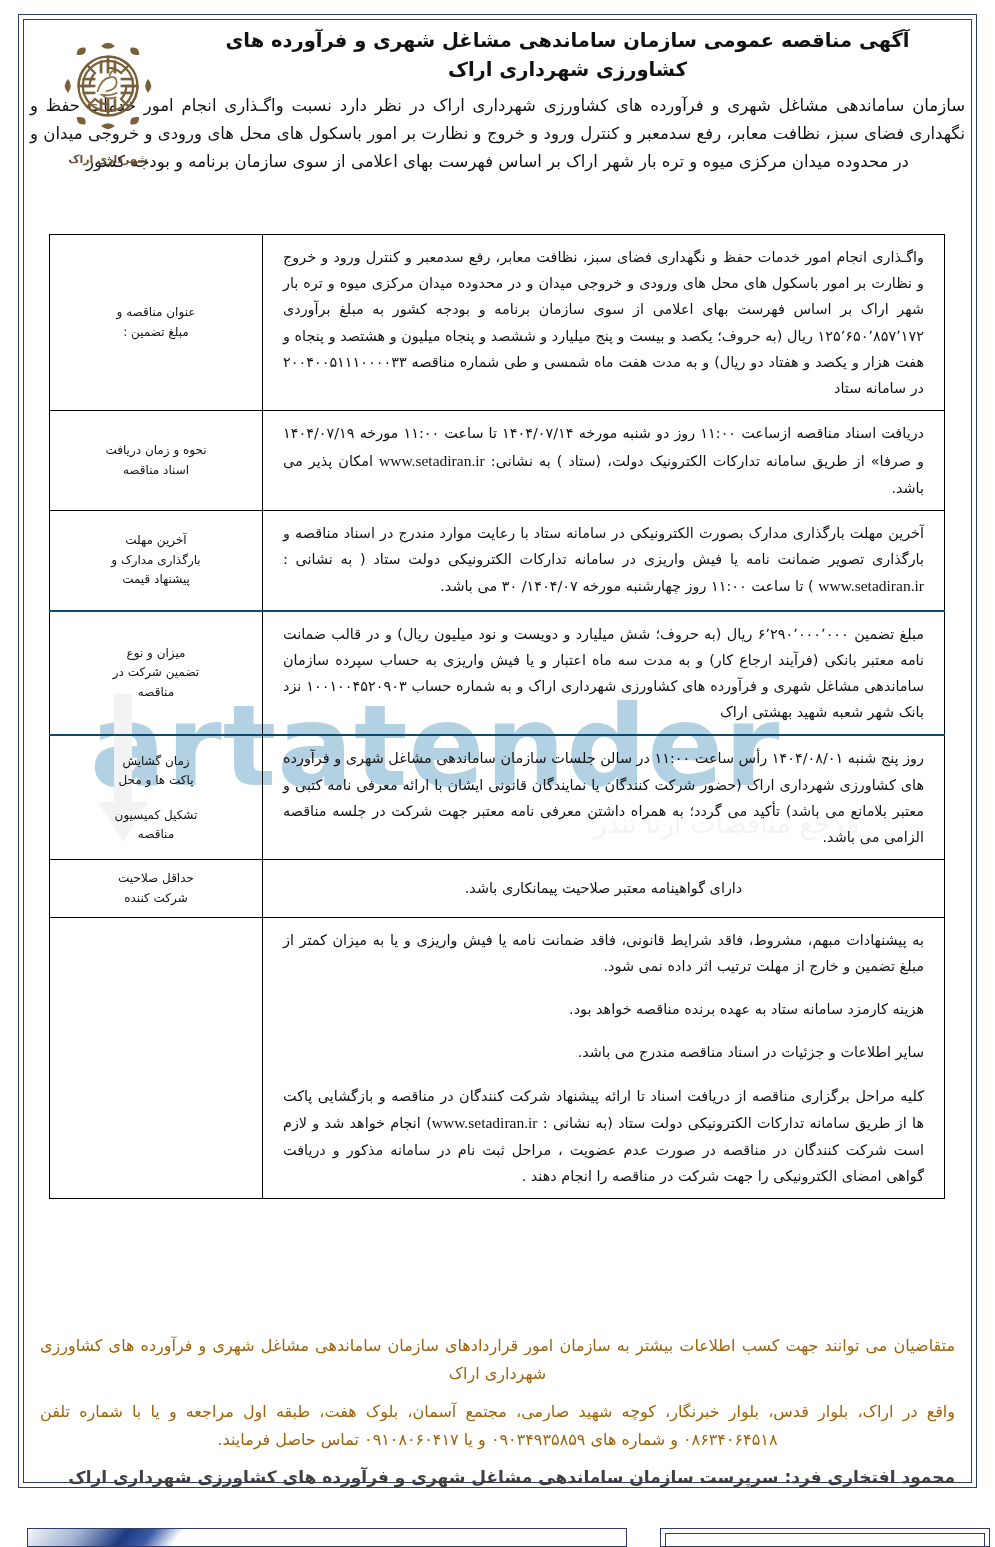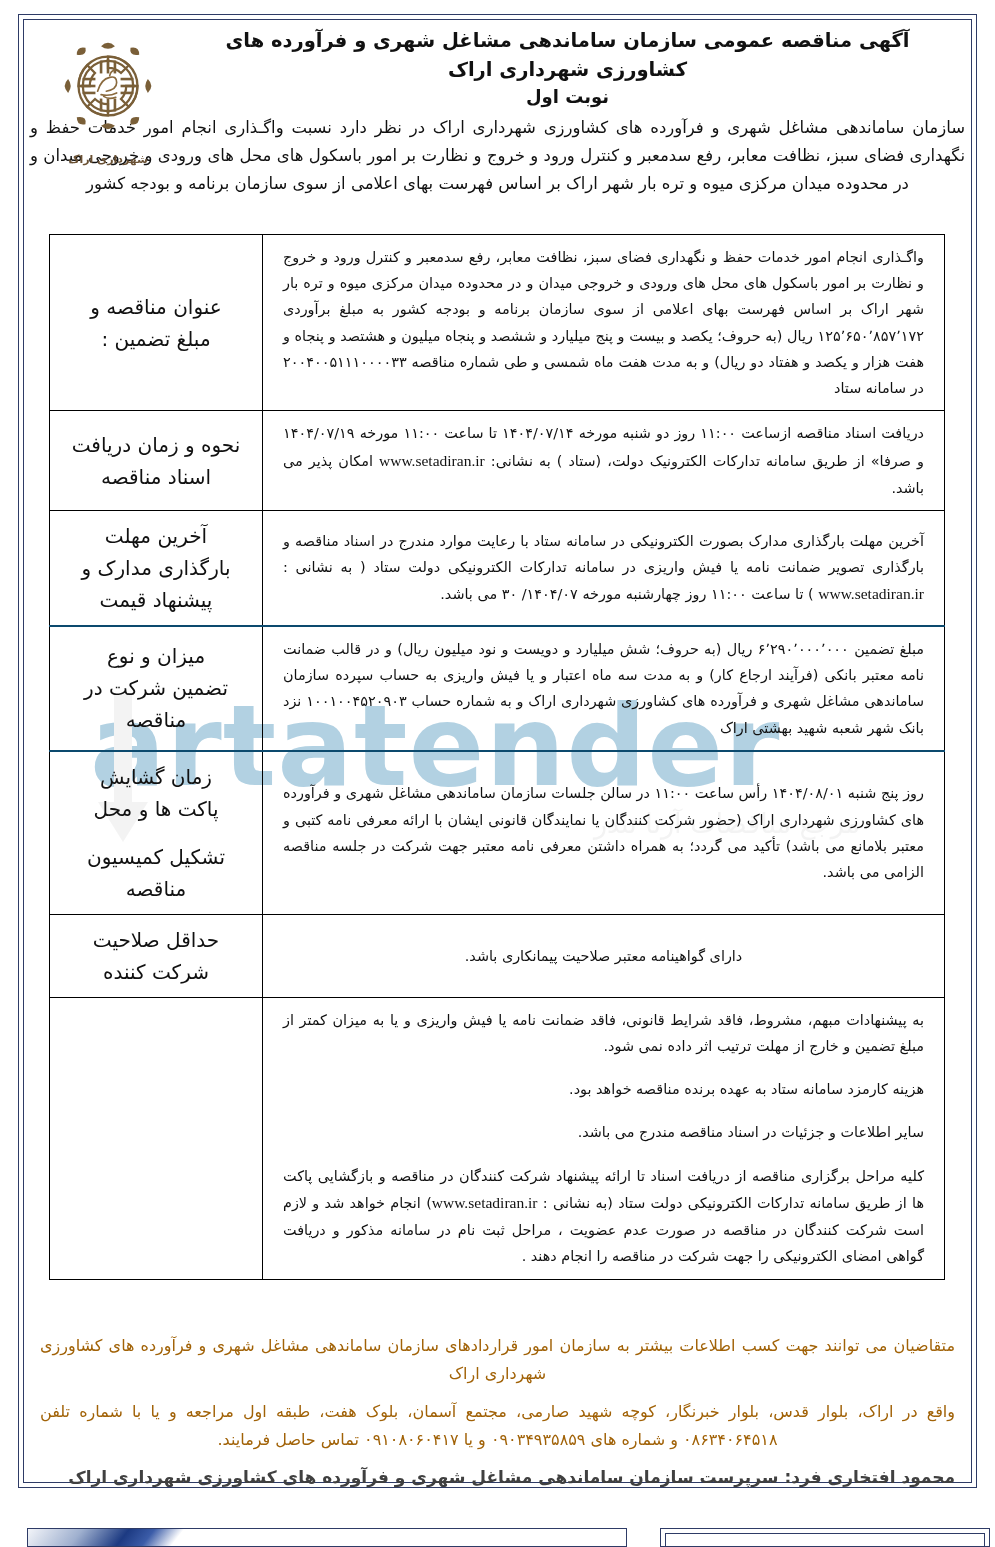--- a/index.html
+++ b/index.html
@@ -150,21 +150,21 @@
     vertical-align: middle;
     padding: 9px 20px;
     font-size: 14.4px;
     line-height: 1.82;
     color: #111;
     margin-top: 44px;
   }
   .tender-table td.label-cell {
     width: 172px;
     text-align: center;
-    font-size: 20px;
+    font-size: 12px;
     line-height: 1.6;
   }
   .tender-table td.body-cell {
     text-align: justify;
   }
   .tender-table td.body-cell.center {
     text-align: center;
   }
   .tender-table tr.thick-top > td {
     border-top: 2px solid #0c4a6e;
@@ -310,21 +310,20 @@
             <path d="M52 70 q10 2 18 -2"></path>
             <path d="M62 48 q1 -5 5 -6"></path>
             <path d="M55 72 q6 4 14 1"></path>
           </g>
         </svg>
         <div class="logo-caption">شهرداری اراک</div>
       </div>
 
       <div class="title-block">
         <div class="main-title">آگهی مناقصه عمومی سازمان ساماندهی مشاغل شهری و فرآورده های کشاورزی شهرداری اراک</div>
-        <div class="subtitle-round">نوبت اول</div>
       </div>
       <div class="intro-par">سازمان ساماندهی مشاغل شهری و فرآورده های کشاورزی شهرداری اراک در نظر دارد نسبت واگـذاری انجام امور خدمات حفظ و نگهداری فضای سبز، نظافت معابر، رفع سدمعبر و کنترل ورود و خروج و نظارت بر امور باسکول های محل های ورودی و خروجی میدان و در محدوده میدان مرکزی میوه و تره بار شهر اراک بر اساس فهرست بهای اعلامی از سوی سازمان برنامه و بودجه کشور</div>
     </div>
 
     <table class="tender-table">
       <tbody>
 
         <tr>
           <td class="body-cell">واگـذاری انجام امور خدمات حفظ و نگهداری فضای سبز، نظافت معابر، رفع سدمعبر و کنترل ورود و خروج و نظارت بر امور باسکول های محل های ورودی و خروجی میدان و در محدوده میدان مرکزی میوه و تره بار شهر اراک بر اساس فهرست بهای اعلامی از سوی سازمان برنامه و بودجه کشور به مبلغ برآوردی ۱۲۵٬۶۵۰٬۸۵۷٬۱۷۲ ریال (به حروف؛ یکصد و بیست و پنج میلیارد و ششصد و پنجاه میلیون و هشتصد و پنجاه و هفت هزار و یکصد و هفتاد دو ریال) و به مدت هفت ماه شمسی و طی شماره مناقصه ۲۰۰۴۰۰۵۱۱۱۰۰۰۰۳۳ در سامانه ستاد</td>
           <td class="label-cell">

